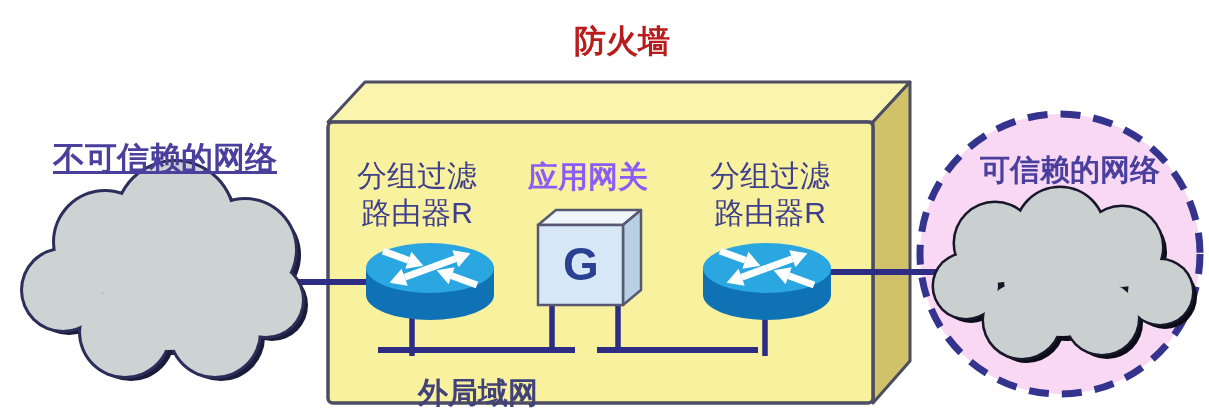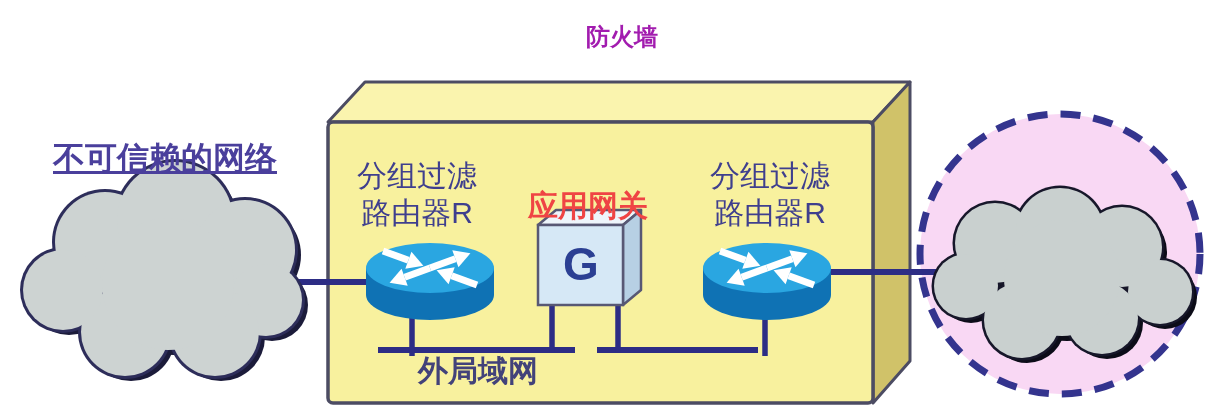--- a/index.html
+++ b/index.html
@@ -5,37 +5,37 @@
   html,body{margin:0;padding:0;background:#ffffff;}
   .stage{
     position:relative;width:1209px;height:415px;background:#ffffff;overflow:hidden;
     font-family:"Liberation Sans","DejaVu Sans",sans-serif;
   }
   .stage svg{position:absolute;left:0;top:0;}
   .lbl{
     position:absolute;font-weight:bold;white-space:nowrap;color:#3d3d8f;
     transform:translateX(-50%);text-align:center;line-height:1.15;
   }
-  .title{left:622px;top:23px;font-size:24px;color:#a21caf;}
+  .title{left:622px;top:23px;font-size:32px;color:#b91c1c;}
   .zone{color:#4a3f9c;}
   .zone-left{left:165px;top:140px;font-size:32px;text-decoration:underline;}
   .zone-right{left:1070px;top:153px;font-size:30px;}
   .cloud-name{font-size:41px;color:#3b3b8e;}
   .cloud-left{left:169px;top:249px;}
   .cloud-right{left:1075px;top:252px;}
   .router-label{
     position:absolute;font-weight:normal;color:#3f3f8e;font-size:30px;line-height:37px;
     white-space:nowrap;
     text-align:center;
   }
   .router-label-left{left:357px;top:157px;}
   .router-label-right{left:710px;top:157px;}
-  .gw-label{left:588px;top:189px;font-size:30px;color:#ef4444;}
+  .gw-label{left:588px;top:160px;font-size:30px;color:#8b5cf6;}
   .gw-letter{left:581px;top:238px;font-size:46px;color:#2b3f93;font-weight:bold;}
-  .lan-label{font-size:30px;color:#42427a;}
+  .lan-label{font-size:30px;color:#42427a;margin-top:22px;}
   .lan-outer{left:478px;top:354px;}
   .lan-inner{left:678px;top:354px;}
 </style>
 </head>
 <body>
 
 <div class="stage">
 
   <svg width="1209" height="415" viewBox="0 0 1209 415">
 
@@ -191,14 +191,15 @@
   <div class="lbl gw-label">应用网关</div>
   <div class="lbl gw-letter">G</div>
 
   <div class="router-label router-label-right">
     <span>分组过滤</span><br>
     <span>路由器R</span>
   </div>
 
   <div class="lbl lan-label lan-outer">外局域网</div>
 
+  <div class="lbl zone zone-right">可信赖的网络</div>
 
 </div>
 
 </body></html>

